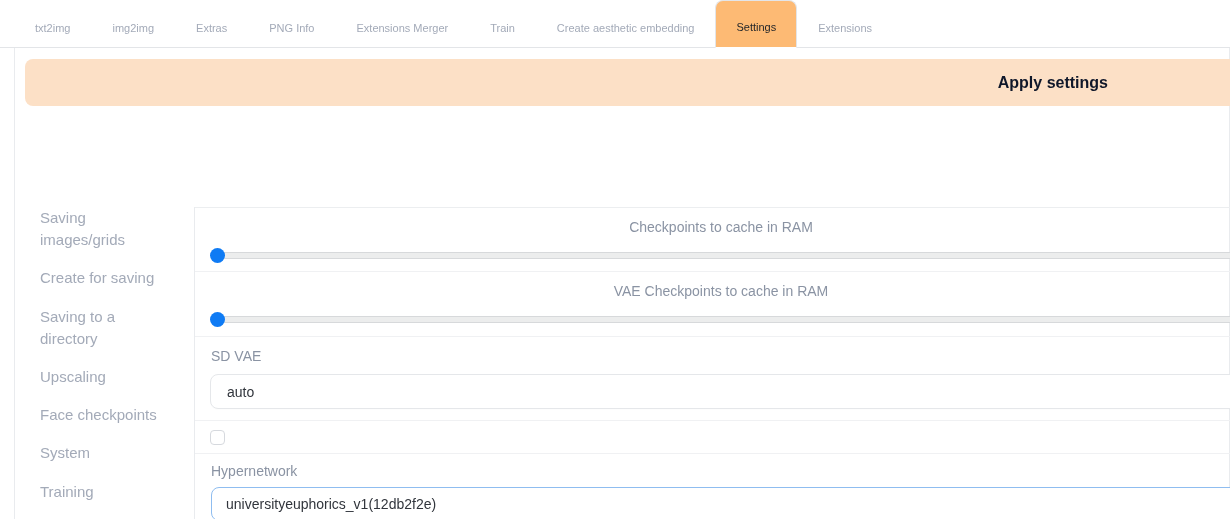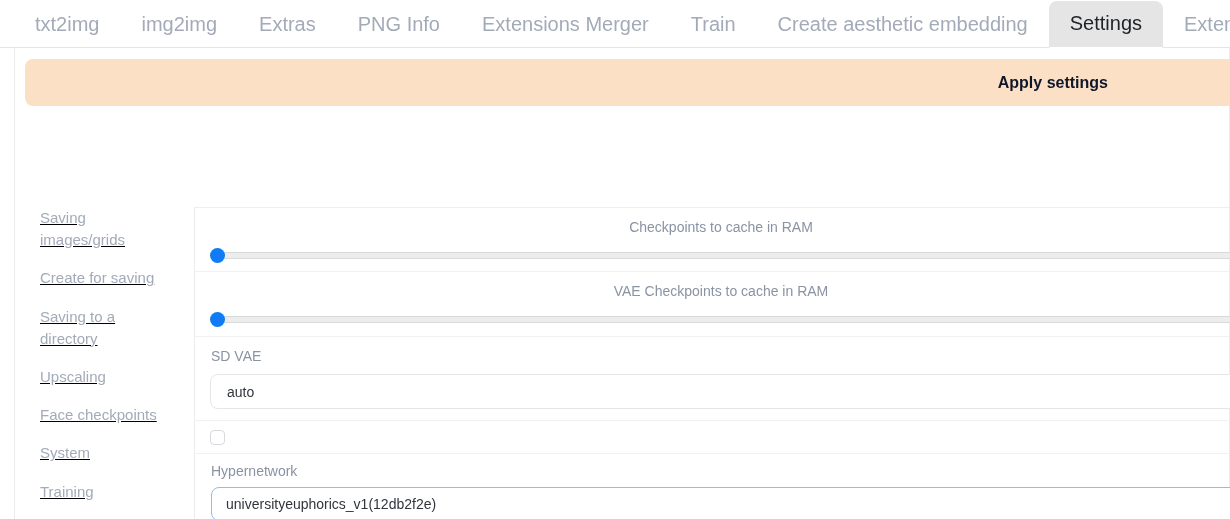--- a/index.html
+++ b/index.html
@@ -21,40 +21,40 @@
     left: 0; top: 0;
     width: 1230px;
     height: 48px;
     box-sizing: border-box;
     border-bottom: 1px solid #e3e5e8;
     display: flex;
     align-items: flex-end;
     padding-left: 14px;
   }
   .tab {
-    font-size: 20px;
+    font-size: 11px;
     color: #a3aab8;
     padding: 10px 20px 13px 20px;
     line-height: 1;
     white-space: nowrap;
     box-sizing: border-box;
     border: 1px solid transparent;
     border-bottom: none;
     position: relative;
     cursor: pointer;
     background: transparent;
   }
   .tab.active {
     color: #1f2328;
-    background: #e5e5e5;
+    background: #fdba74;
     border: 1px solid #e3e5e8;
     border-bottom: 1px solid #ffffff;
     border-radius: 8px 8px 0 0;
     margin-bottom: -1px;
-    padding-top: 11px;
+    padding-top: 21px;
     padding-bottom: 14px;
     z-index: 3;
   }
 
   
   .panel {
     position: absolute;
     left: 14px;
     top: 48px;
     width: 1216px;
@@ -97,21 +97,20 @@
     height: 364px;
   }
 
   .sidebar {
     position: absolute;
     left: 0; top: 0;
     width: 179px;
     height: 364px;
     box-sizing: border-box;
     padding: 52px 0 0 25px;
-    text-decoration: underline;
   }
   .nav-item {
     font-size: 15px;
     color: #a3aab8;
     line-height: 1.48;
     margin-bottom: 16px;
     width: 120px;
     cursor: pointer;
   }
   .nav-item.active {

